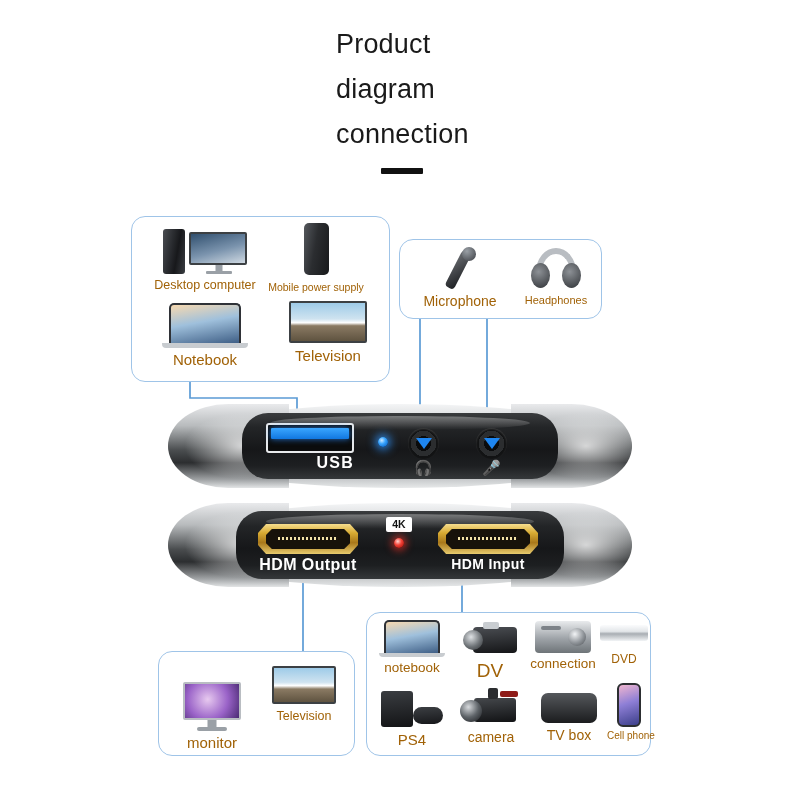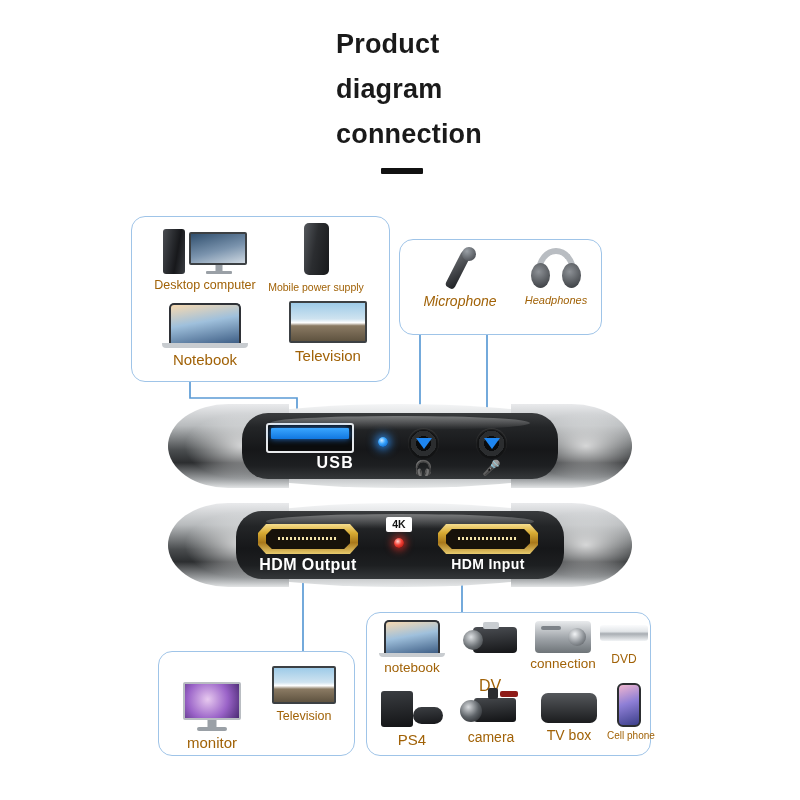--- a/index.html
+++ b/index.html
@@ -8,21 +8,21 @@
     background:#ffffff;
     font-family:"Liberation Sans","DejaVu Sans",sans-serif;
     overflow:hidden;
     position:relative;
   }
   #stage{position:absolute;left:0;top:0;width:800px;height:800px;}
 
   
   .title{
     position:absolute;left:336px;top:22px;width:300px;
-    font-size:27px;line-height:45px;color:#1a1a1a;font-weight:700;
+    font-size:27px;line-height:45px;color:#1a1a1a;font-weight:400;
     letter-spacing:.2px;
   }
   .title-rule{
     position:absolute;left:381px;top:168px;width:42px;height:6px;
     background:#111;border-radius:1px;
   }
 
   
   .lines{position:absolute;left:0;top:0;width:800px;height:800px;}
 
@@ -37,21 +37,21 @@
   .gitem{position:absolute;text-align:center;}
   .gitem .glabel{
     display:block;color:#a16207;white-space:nowrap;
     font-weight:400;
   }
   .gthumb{margin:0 auto;position:relative;}
 
   
   #boxA{left:131px;top:216px;width:259px;height:166px;}
   
-  #boxB{left:399px;top:239px;width:203px;height:96px;font-style:italic;}
+  #boxB{left:399px;top:239px;width:203px;height:80px;}
   
   #boxC{left:158px;top:651px;width:197px;height:105px;}
   
   #boxD{left:366px;top:612px;width:285px;height:144px;}
 
   
   .device{position:absolute;}
   .dev-body{
     position:absolute;left:0;top:0;width:100%;height:100%;
     border-radius:50% / 50%;
@@ -334,21 +334,21 @@
       </div>
       <span class="glabel" style="font-size:13.5px;margin-top:1px;">notebook</span>
     </div>
 
     <div class="gitem" style="left:90px;top:6px;width:66px;">
       <div class="gthumb t-cam" style="width:58px;height:40px;">
         <div style="position:absolute;left:12px;top:8px;width:44px;height:26px;background:linear-gradient(175deg,#4b4e53,#141517);border-radius:4px;"></div>
         <div style="position:absolute;left:2px;top:11px;width:20px;height:20px;border-radius:50%;background:radial-gradient(circle at 40% 35%,#dfe2e5,#6d7276 55%,#2a2c2f);"></div>
         <div style="position:absolute;left:22px;top:3px;width:16px;height:7px;background:#c9cdd1;border-radius:2px;"></div>
       </div>
-      <span class="glabel" style="font-size:16px;margin-top:18px;">DV</span>
+      <span class="glabel" style="font-size:19px;margin-top:1px;">DV</span>
     </div>
 
     <div class="gitem" style="left:160px;top:8px;width:72px;">
       <div class="gthumb t-proj" style="width:56px;height:32px;">
         <div style="position:absolute;right:5px;top:7px;width:18px;height:18px;border-radius:50%;background:radial-gradient(circle at 38% 34%,#f2f4f6,#8d9297 55%,#4a4e52);"></div>
         <div style="position:absolute;left:6px;top:5px;width:20px;height:4px;background:#7d8288;border-radius:2px;"></div>
       </div>
       <span class="glabel" style="font-size:13.5px;margin-top:3px;">connection</span>
     </div>
 

